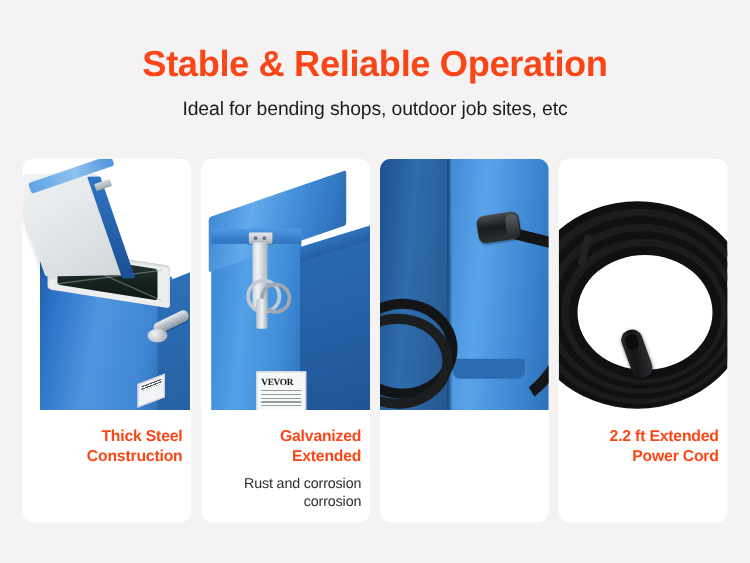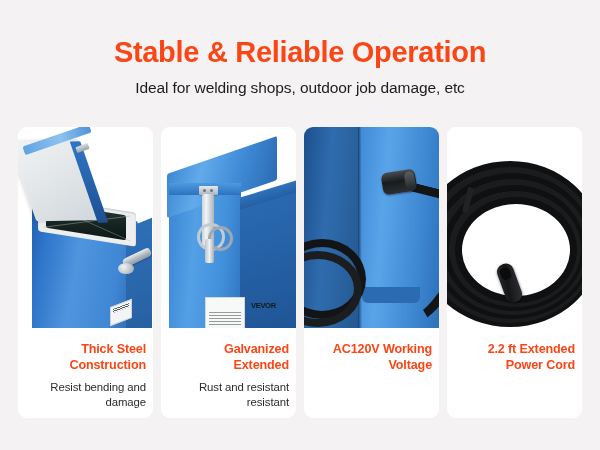--- a/index.html
+++ b/index.html
@@ -174,21 +174,21 @@
   .c2-clasp-low{
     position:absolute;left:44px;top:112px;width:9px;height:24px;
     background:linear-gradient(90deg,#bcc4cb,#eef1f4,#a3acb4);border-radius:2px;
   }
   .c2-label{
     position:absolute;left:44px;top:170px;width:38px;height:33px;
     background:#f7f8f8;border:0.5px solid #d5d8da;
   }
   .c2-label-txt{
     position:absolute;left:3px;top:3px;font-size:7.5px;font-weight:bold;
-    color:#15181a;letter-spacing:-0.3px;font-family:Liberation Sans, sans-serif;margin-left:42px;
+    color:#15181a;letter-spacing:-0.3px;font-family:Liberation Serif, serif;
   }
   .c2-label-lines{
     position:absolute;left:3px;top:14px;right:3px;height:15px;
     background:repeating-linear-gradient(180deg,#767b7f 0 1px,transparent 1px 3px);
     opacity:.75;
   }
 
   
   .c3-left{
     position:absolute;left:0;top:0;width:56px;height:201px;
@@ -251,21 +251,21 @@
     background:#202224;border-radius:2px;transform:rotate(14deg);
   }
 </style>
 </head>
 <body>
 
 <div class="banner">
 
   <div class="header">
     <h1 class="headline">Stable &amp; Reliable Operation</h1>
-    <p class="subheadline">Ideal for welding shops, outdoor job damage, etc</p>
+    <p class="subheadline">Ideal for bending shops, outdoor job sites, etc</p>
   </div>
 
   <div class="cards">
 
     <div class="card">
       <div class="card-photo">
         <div class="c1-body"></div>
         <div class="c1-body-right"></div>
         <div class="c1-rim"></div>
         <div class="c1-cavity"></div>
@@ -274,21 +274,20 @@
         <div class="c1-lid-top"></div>
         <div class="c1-hinge"></div>
         <div class="c1-latch"></div>
         <div class="c1-latch2"></div>
         <div class="c1-label">
             <div class="c1-label-t"></div>
           </div>
       </div>
       <div class="card-caption">
         <p class="card-title">Thick Steel Construction</p>
-        <p class="card-sub">Resist bending and damage</p>
       </div>
     </div>
 
     <div class="card">
       <div class="card-photo">
         <div class="c2-front"></div>
         <div class="c2-side"></div>
         <div class="c2-lidtop"></div>
         <div class="c2-lidband"></div>
         <div class="c2-lidband2"></div>
@@ -297,38 +296,34 @@
         <div class="c2-ring"></div>
         <div class="c2-ring2"></div>
         <div class="c2-clasp-low"></div>
         <div class="c2-label">
           <div class="c2-label-txt">VEVOR</div>
           <div class="c2-label-lines"></div>
         </div>
       </div>
       <div class="card-caption">
         <p class="card-title">Galvanized Extended</p>
-        <p class="card-sub">Rust and resistant resistant</p>
+        <p class="card-sub">Rust and corrosion corrosion</p>
       </div>
     </div>
 
     <div class="card">
       <div class="card-photo">
         <div class="c3-left"></div>
         <div class="c3-right"></div>
         <div class="c3-edge"></div>
         <div class="c3-foot"></div>
         <div class="c3-cord"></div>
         <div class="c3-coil"></div>
         <div class="c3-coil2"></div>
         <div class="c3-gland"></div>
-      </div>
-      <div class="card-caption">
-        <p class="card-title">AC120V Working Voltage</p>
-        <p class="card-sub"></p>
       </div>
     </div>
 
     <div class="card">
       <div class="card-photo">
         <div class="c4-wrap" id="c4-coils">
             <div class="c4-ring" style="left: -28px; top: 34px; width: 168px; height: 152px; border-width: 7px; border-color: rgb(15, 16, 18);"></div>
             <div class="c4-ring" style="left: -22px; top: 40px; width: 158px; height: 142px; border-width: 7px; border-color: rgb(26, 28, 30);"></div>
             <div class="c4-ring" style="left: -16px; top: 46px; width: 148px; height: 132px; border-width: 7px; border-color: rgb(15, 16, 18);"></div>
             <div class="c4-ring" style="left: -10px; top: 52px; width: 138px; height: 122px; border-width: 7px; border-color: rgb(26, 28, 30);"></div>

